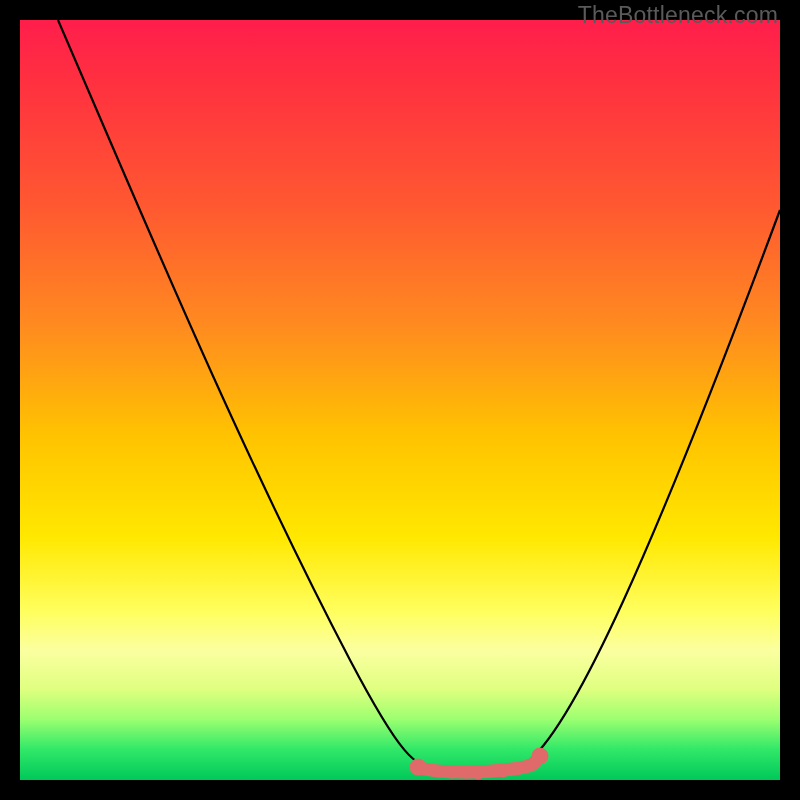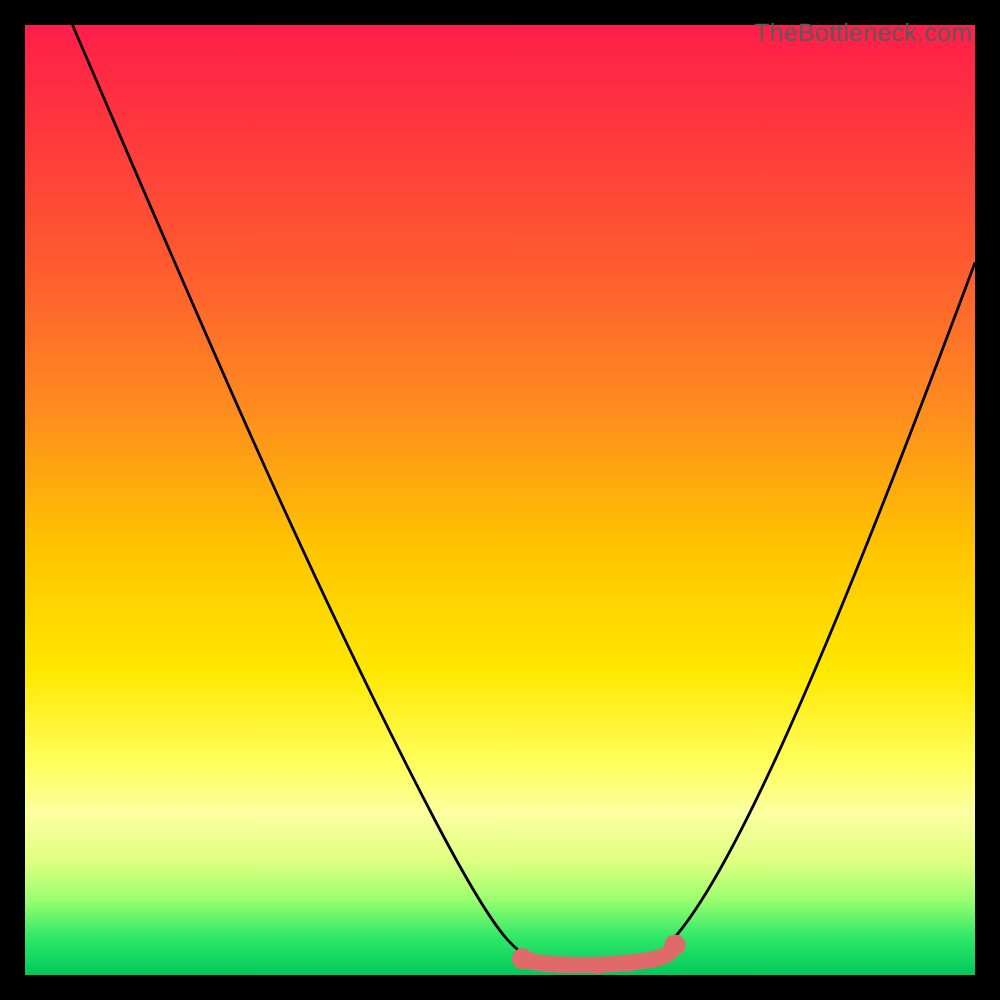--- a/index.html
+++ b/index.html
@@ -41,23 +41,23 @@
       #ffff60 78%,
       #fbffa0 83%,
       #e0ff80 88%,
       #9cff70 92%,
       #30e868 96%,
       #00c85a 100%
     );
   }
   .watermark {
     position: absolute;
-    top: 16px;
+    top: 2px;
     right: 22px;
-    font-size: 20px;
+    font-size: 23px;
     font-weight: 500;
     color: #5a5a5a;
     letter-spacing: 0.2px;
   }
   svg.curve {
     position: absolute;
     inset: 0;
     width: 760px;
     height: 760px;
   }

